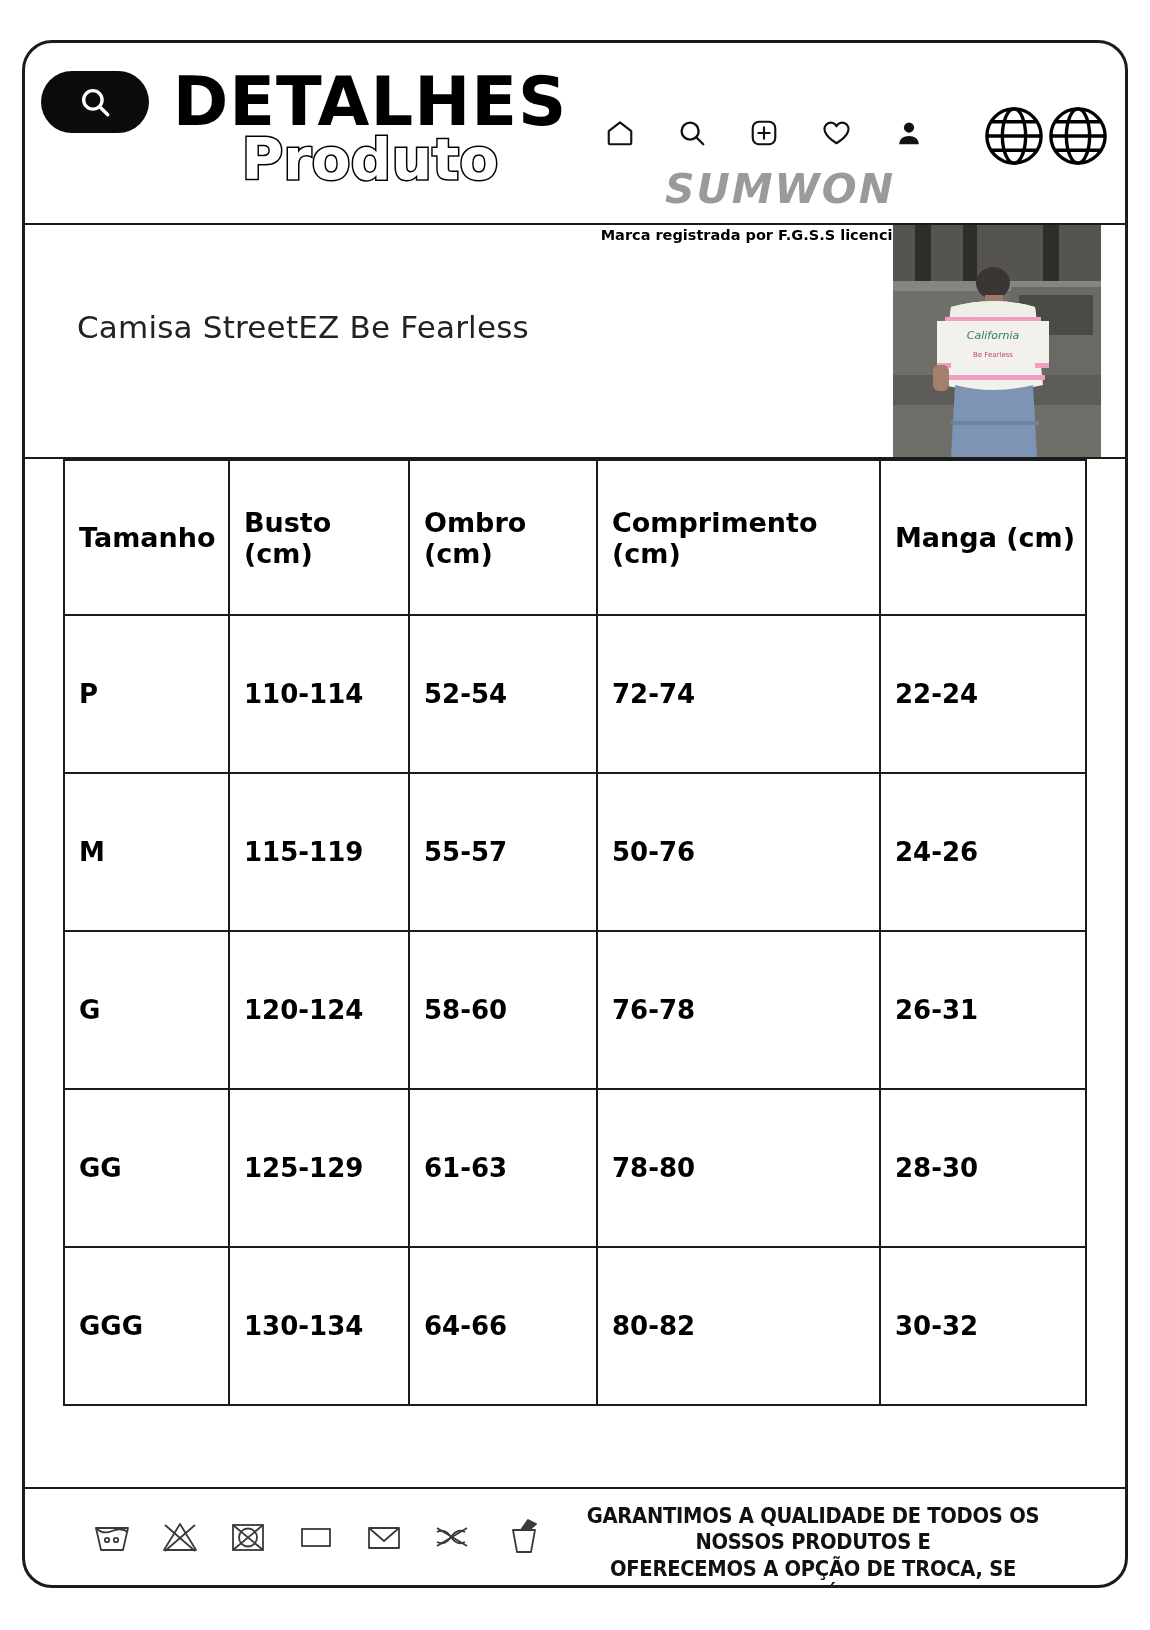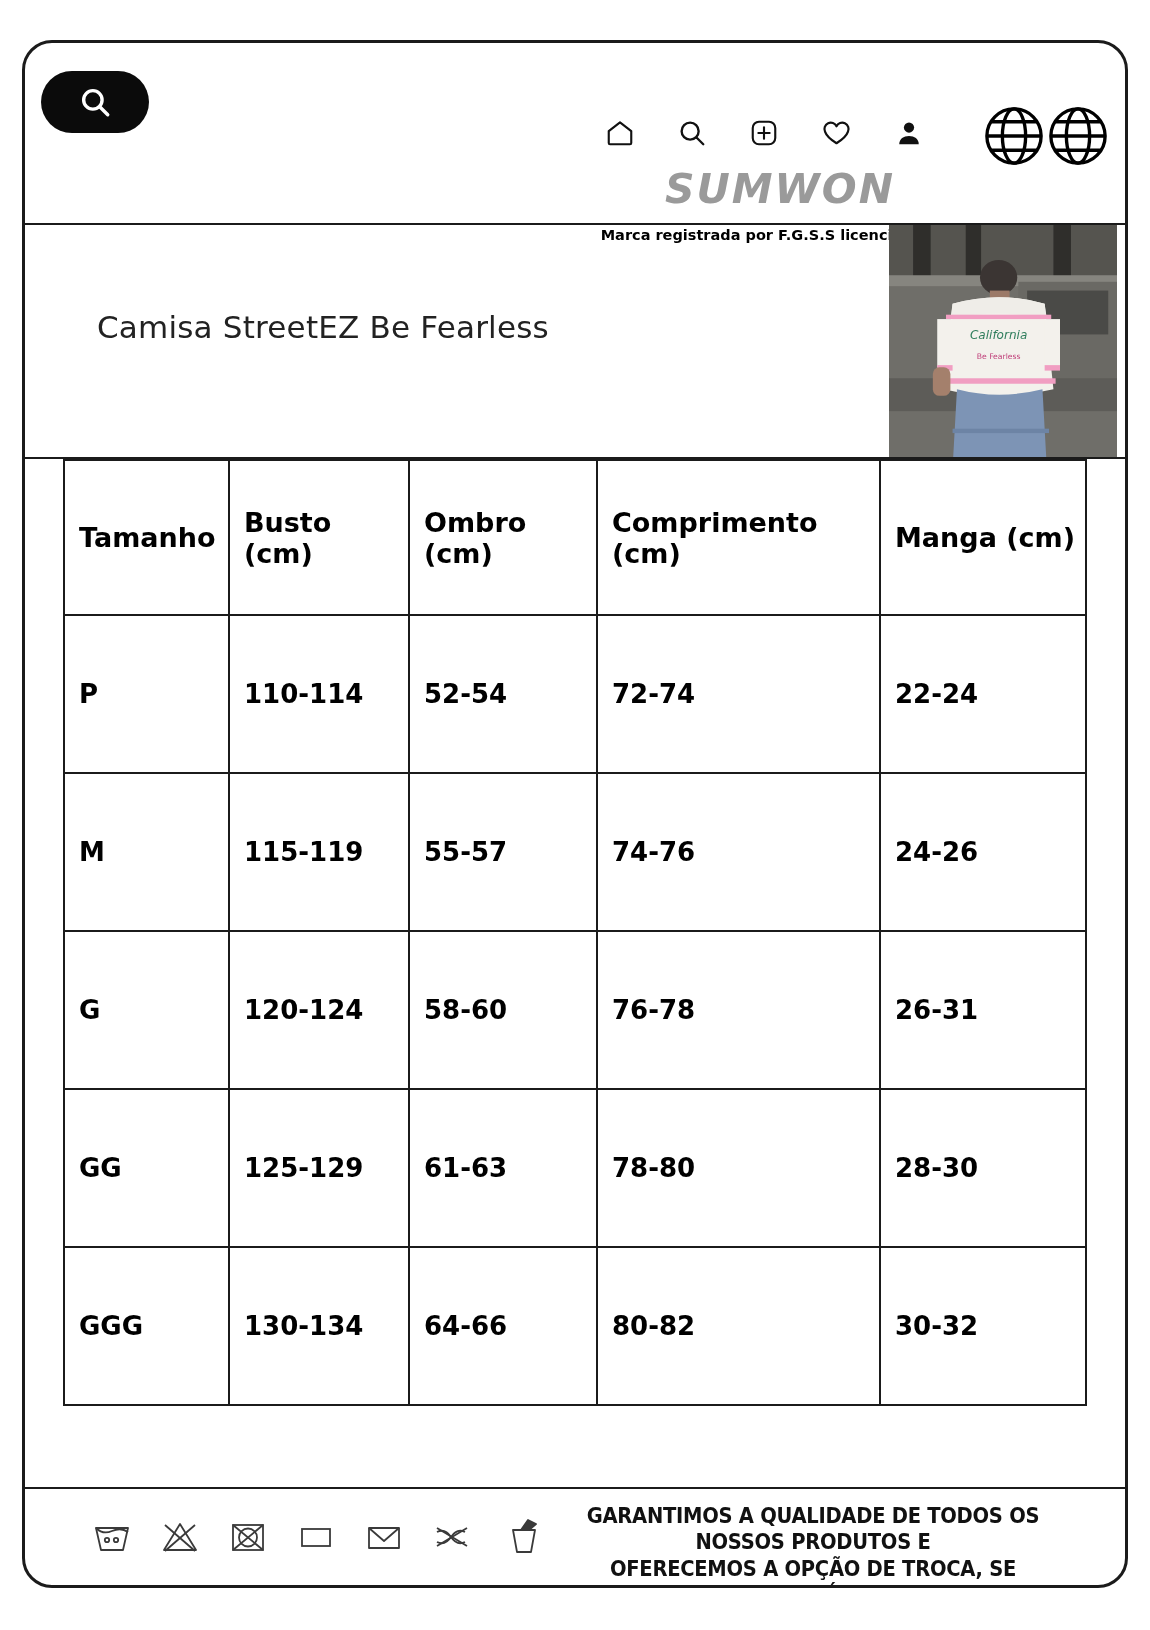--- a/index.html
+++ b/index.html
@@ -132,32 +132,32 @@
 
   
   .product {
     position: relative;
     height: 232px;
     flex: 0 0 auto;
     border-bottom: 2px solid #1b1b1b;
   }
   .product-name {
     position: absolute;
-    left: 72px;
+    left: 52px;
     top: 84px;
     font-size: 31px;
     color: #222;
     font-family: "DejaVu Sans", sans-serif;
     letter-spacing: 0.2px;
   }
   .product-photo {
     position: absolute;
-    right: 8px;
+    right: 24px;
     top: 0px;
-    width: 228px;
+    width: 208px;
     height: 232px;
     overflow: hidden;
     background: #6b6a66;
   }
   .photo-svg { display:block; width:100%; height:100%; }
 
   
   .table-wrap {
     flex: 1 1 auto;
     padding: 0 0 0 0;
@@ -254,20 +254,24 @@
 
       <div class="search-pill">
         <span>
           <svg width="34" height="34" viewBox="0 0 24 24" fill="none" stroke="#ffffff" stroke-width="2.4" stroke-linecap="round">
             <circle cx="10.5" cy="10.5" r="6.5"></circle>
             <line x1="15.5" y1="15.5" x2="21" y2="21"></line>
           </svg>
         </span>
       </div>
 
+      <div class="title-block">
+        <div class="t-detalhes">DETALHES</div>
+        <div class="t-produto">Produto</div>
+      </div>
 
       <div class="nav-icons">
         <span>
           <svg width="30" height="30" viewBox="0 0 24 24" fill="none" stroke="#111" stroke-width="1.7" stroke-linecap="round" stroke-linejoin="round">
             <path d="M3 10.5 12 3.5l9 7V20a1 1 0 0 1-1 1H4a1 1 0 0 1-1-1z"></path>
           </svg>
         </span>
         <span>
           <svg width="30" height="30" viewBox="0 0 24 24" fill="none" stroke="#111" stroke-width="1.9" stroke-linecap="round">
             <circle cx="10.5" cy="10.5" r="6.8"></circle>
@@ -375,21 +379,21 @@
             <td>P</td>
             <td>110-114</td>
             <td>52-54</td>
             <td>72-74</td>
             <td>22-24</td>
           </tr>
           <tr>
             <td>M</td>
             <td>115-119</td>
             <td>55-57</td>
-            <td>74-76</td>
+            <td>50-76</td>
             <td>24-26</td>
           </tr>
           <tr>
             <td>G</td>
             <td>120-124</td>
             <td>58-60</td>
             <td>76-78</td>
             <td>26-31</td>
           </tr>
           <tr>

